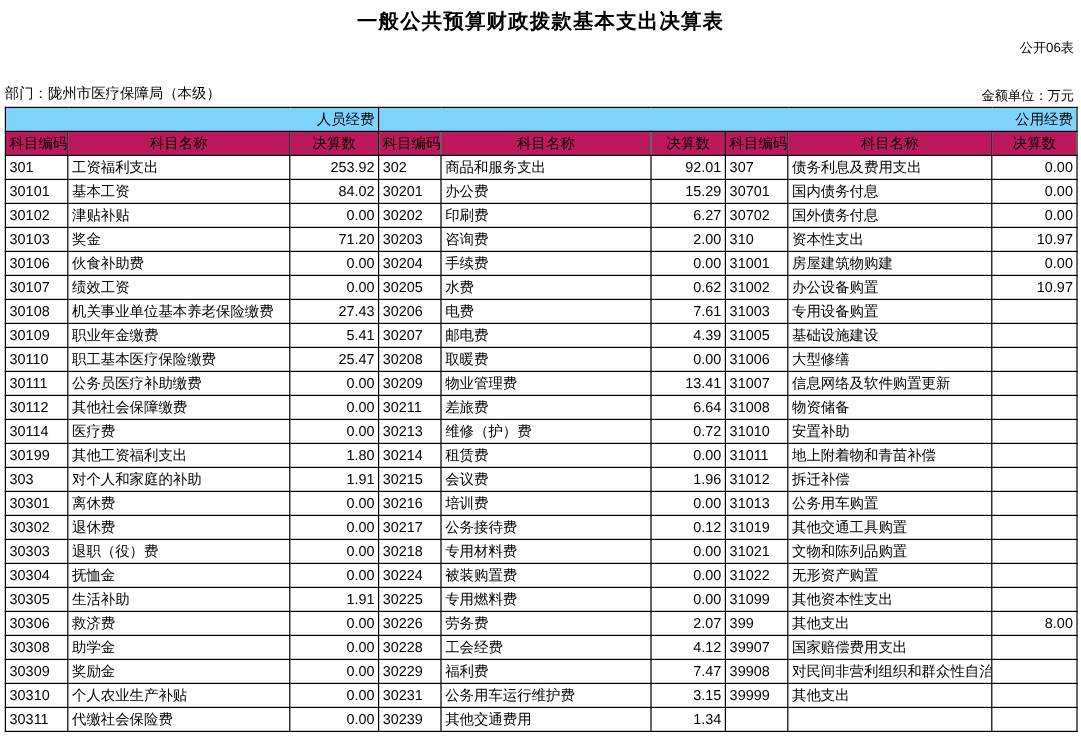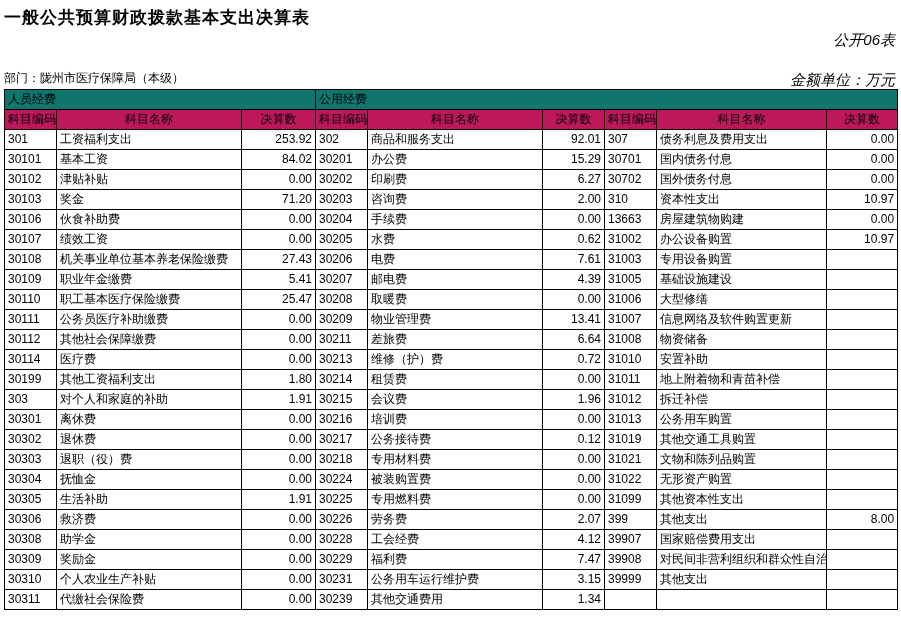--- a/index.html
+++ b/index.html
@@ -6,33 +6,32 @@
   body{
     width:901px;height:619px;
     background:#ffffff;
     font-family:"Liberation Sans","DejaVu Sans",sans-serif;
     font-size:12px;
     color:#000;
     overflow:hidden;
   }
   .page{position:relative;width:901px;height:619px;box-sizing:border-box;padding:0 4px;}
   .title{
-    text-align:left;
+    text-align:center;
     font-size:17px;
     font-weight:bold;
     letter-spacing:1px;
     padding-top:6px;
     padding-bottom:4px;
   }
   .meta-right{
     text-align:right;
-    font-size:15px;
+    font-size:11px;
     line-height:14px;
     padding-right:2px;
-    font-style:italic;
   }
   .dept-row{
     display:flex;
     justify-content:space-between;
     align-items:flex-end;
     font-size:12px;
     padding-bottom:2px;
   }
   .dept{white-space:nowrap;margin-top:23px;}
   table.main{
@@ -44,22 +43,22 @@
   table.main td,table.main th{
     border:1px solid #000;
     padding:0 3px;
     height:19px;
     line-height:19px;
     overflow:hidden;
     white-space:nowrap;
     font-weight:normal;
   }
   .grp{
-    background:#0f766e;
-    text-align:left;
+    background:#7dd3fc;
+    text-align:right;
     font-weight:normal;
   }
   .hdr{
     background:#be185d;
     text-align:center;
     height:38px;
     line-height:19px;
     vertical-align:middle;
   }
   .code{text-align:left;}
@@ -167,21 +166,21 @@
           <td class="name lvl1">资本性支出</td>
           <td class="num">10.97</td>
         </tr>
         <tr>
           <td class="code">30106</td>
           <td class="name lvl2">伙食补助费</td>
           <td class="num">0.00</td>
           <td class="code">30204</td>
           <td class="name lvl2">手续费</td>
           <td class="num">0.00</td>
-          <td class="code">13663</td>
+          <td class="code">31001</td>
           <td class="name lvl2">房屋建筑物购建</td>
           <td class="num">0.00</td>
         </tr>
         <tr>
           <td class="code">30107</td>
           <td class="name lvl2">绩效工资</td>
           <td class="num">0.00</td>
           <td class="code">30205</td>
           <td class="name lvl2">水费</td>
           <td class="num">0.62</td>

